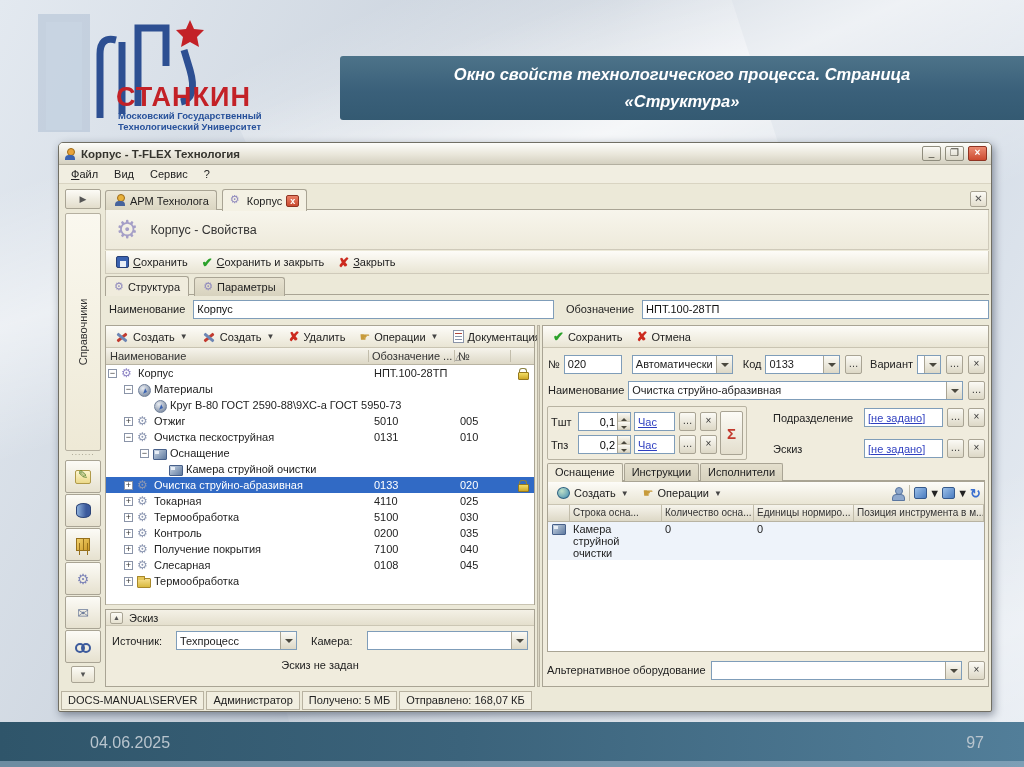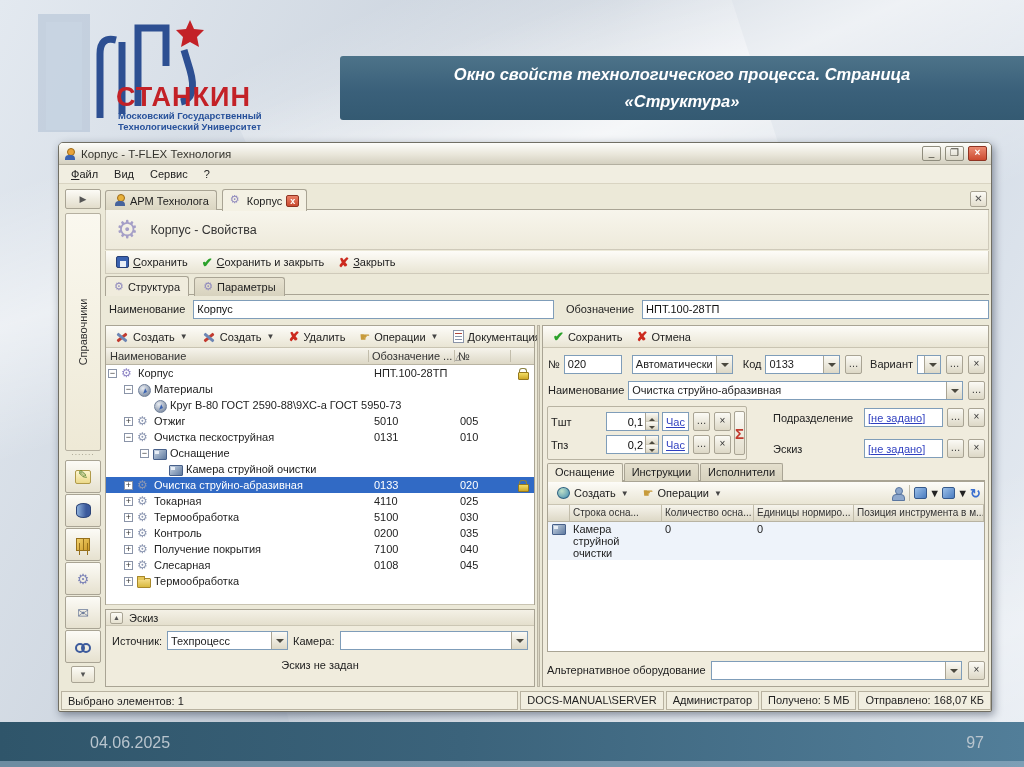--- a/index.html
+++ b/index.html
@@ -32,21 +32,21 @@
   .footer .date { position:absolute; left:90px; top:12px; font-size:16px; color:#b9c5ce; }
   .footer .page { position:absolute; right:40px; top:12px; font-size:16px; color:#b9c5ce; }
 
   
   .window { position:absolute; left:58px; top:142px; width:934px; height:570px;
     background:#ece9d8; border:1px solid #716f64; border-radius:5px 5px 2px 2px;
     box-shadow:2px 3px 9px rgba(20,30,50,.45); }
   .titlebar { position:absolute; left:0; top:0; width:100%; height:22px; border-radius:4px 4px 0 0;
     background:linear-gradient(180deg,#fdfdfa 0%,#e9e6da 55%,#d4d0c0 100%);
     border-bottom:1px solid #b3afa0; display:flex; align-items:center; padding:0 4px; gap:4px; }
-  .titlebar .title { font-weight:normal; font-size:11.5px; color:#35342e; flex:1; }
+  .titlebar .title { font-weight:bold; font-size:11.5px; color:#35342e; flex:1; }
   .winbtn { width:19px; height:15px; border:1px solid #8f8c7d; border-radius:2px; font-size:10px; line-height:12px;
     text-align:center; background:linear-gradient(180deg,#fbfaf6,#d9d5c5); color:#4a483e; }
   .winbtn.close { background:linear-gradient(180deg,#eb8b72,#cc4a30); border-color:#8f3322; color:#fff; font-weight:bold; }
   .menubar { position:absolute; left:0; top:22px; width:100%; height:19px; background:#f1eee1;
     border-bottom:1px solid #d9d4c2; display:flex; align-items:center; padding:0 4px; }
   .menubar .mi { padding:2px 8px; color:#222; }
   .menubar .mi u { text-decoration:underline; }
 
   
   .sidebar { position:absolute; left:4px; top:46px; width:40px; height:498px; }
@@ -149,41 +149,41 @@
   .lock::before { content:""; position:absolute; left:1px; top:0; width:6px; height:5px;
     border:1.5px solid #8a8040; border-bottom:none; border-radius:3px 3px 0 0; }
   .lock::after { content:""; position:absolute; left:0; top:4px; width:9px; height:6px; border-radius:1px;
     background:linear-gradient(180deg,#f3de66,#cfa928); border:1px solid #96791c; }
 
   
   .sk-head { height:16px; display:flex; align-items:center; gap:6px; padding:0 4px;
     background:linear-gradient(180deg,#f4f1e6,#e4dfcd); border-bottom:1px solid #cbc6b4; }
   .sk-collapse { width:13px; height:12px; border:1px solid #a9a494; background:linear-gradient(180deg,#fcfbf6,#e6e1cf);
     font-size:7px; line-height:10px; text-align:center; color:#555; border-radius:2px; }
-  .sk-row { display:flex; align-items:center; gap:5px; padding:5px 6px 0 6px; }
+  .sk-row { display:flex; align-items:center; gap:14px; padding:5px 6px 0 6px; }
   .combo { display:flex; align-items:center; height:19px; background:#fff; border:1px solid #7f9db9; }
   .combo .val { flex:1; padding:0 3px; font-size:11px; white-space:nowrap; overflow:hidden; }
   .combo .val.link { color:#2f3fc0; text-decoration:underline; }
   .drop { width:16px; height:100%; flex:none; border-left:1px solid #a9a494;
     background:linear-gradient(180deg,#fbfaf5,#ddd8c6); position:relative; }
   .drop::after { content:""; position:absolute; left:4px; top:7px; border:4px solid transparent; border-top-color:#4a483e; }
   .mini-btn { width:17px; height:19px; flex:none; border:1px solid #a9a494; margin-left:1px;
     background:linear-gradient(180deg,#fbfaf5,#ddd8c6); font-size:10px; line-height:16px; text-align:center; color:#333; border-radius:2px; }
   .sk-empty { text-align:center; margin-top:9px; font-size:11px; color:#222; }
 
   
   .op-toolbar { height:22px; padding:0 4px; }
   .op-row { position:absolute; display:flex; align-items:center; }
   .r1 { left:5px; top:28px; width:437px; height:20px; gap:4px; }
   .r2 { left:5px; top:54px; width:437px; height:20px; gap:4px; }
   .groupbox { position:absolute; left:4px; top:80px; width:200px; height:54px; border:1px solid #b8b3a2; border-radius:2px;
     display:flex; align-items:center; padding:2px 3px; gap:3px; }
   .gcol { display:flex; flex-direction:column; gap:4px; }
   .grow { display:flex; align-items:center; gap:3px; }
-  .spin { display:flex; height:19px; border:1px solid #7f9db9; background:#fff;margin-left:28px; }
+  .spin { display:flex; height:19px; border:1px solid #7f9db9; background:#fff; }
   .spin input { border:none; width:38px; text-align:right; font-size:11px; font-family:"Liberation Sans",sans-serif; padding:0 2px; }
   .spin .ud { width:13px; display:flex; flex-direction:column; border-left:1px solid #a9a494; }
   .spin .ud span { flex:1; background:linear-gradient(180deg,#fbfaf5,#ddd8c6); position:relative; border-bottom:1px solid #cfcaba; }
   .spin .ud span::after { content:""; position:absolute; left:3px; border:3px solid transparent; }
   .spin .ud .up::after { top:2px; border-bottom-color:#4a483e; }
   .spin .ud .dn::after { top:4px; border-top-color:#4a483e; }
   .sigma { width:23px; height:44px; border:1px solid #a9a494; border-radius:2px;
     background:linear-gradient(180deg,#fcfbf6,#e3decd); color:#c23a2e; font-size:15px; font-weight:bold;
     display:flex; align-items:center; justify-content:center; }
   .rt-col { position:absolute; left:230px; top:80px; width:212px; height:54px; display:flex; flex-direction:column; justify-content:space-between; padding:2px 0; }
@@ -683,21 +683,20 @@
         <span class="lbl">Альтернативное оборудование</span>
         <span class="combo" style="flex:1">
           <span class="val"></span>
           <span class="drop"></span>
         </span>
         <span class="mini-btn">×</span>
       </div>
     </div>
 
     <div class="statusbar">
-      <span class="sseg grow">Выбрано элементов: 1</span>
       <span id="status-segs" style="display:flex;gap:2px">
           <span class="sseg">DOCS-MANUAL\SERVER</span>
           <span class="sseg">Администратор</span>
           <span class="sseg">Получено: 5 МБ</span>
           <span class="sseg">Отправлено: 168,07 КБ</span>
         </span>
     </div>
   </div>
 
   <div class="footer">

